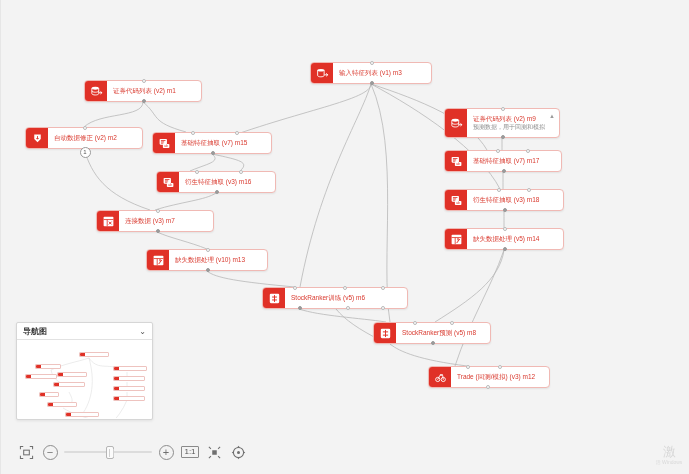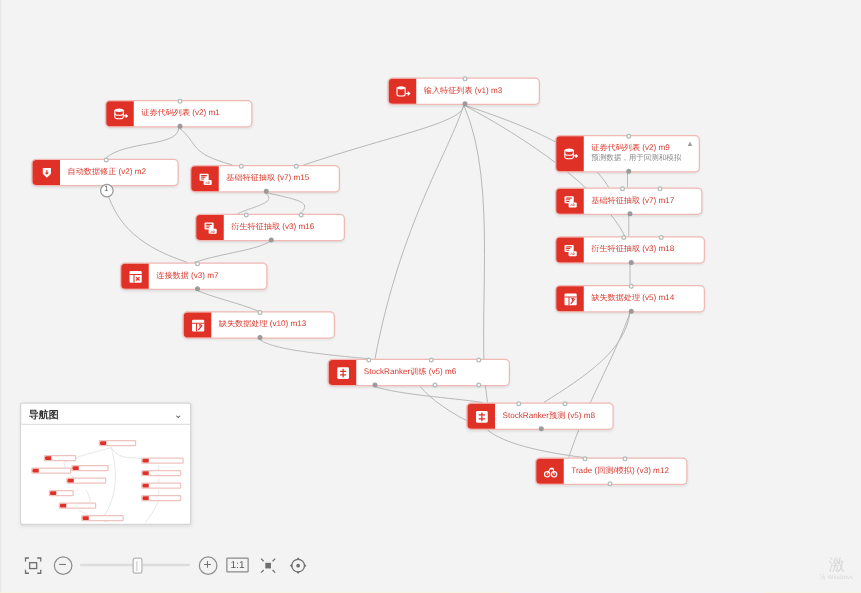--- a/index.html
+++ b/index.html
@@ -1,21 +1,21 @@
 <!DOCTYPE html>
 <html><head>
 <meta charset="utf-8">
 <style>
   html,body{margin:0;padding:0;}
   body{
     width:689px;height:474px;overflow:hidden;
     font-family:"Liberation Sans","DejaVu Sans",sans-serif;
     background:#f4f4f4;
   }
-  #app{position:relative;width:689px;height:474px;background:#fef9c3;overflow:hidden;}
+  #app{position:relative;width:689px;height:474px;background:#86efac;overflow:hidden;}
   #canvas{position:absolute;inset:0;background:#f3f3f3;}
   #canvas::before{content:"";position:absolute;left:0;top:0;bottom:0;width:1px;background:#e6e6e6;}
   #edges{position:absolute;left:0;top:0;width:689px;height:474px;pointer-events:none;}
 
   
   .node{
     position:absolute;
     display:flex;align-items:stretch;
     background:#ffffff;
     border:1px solid #f0b9b4;

